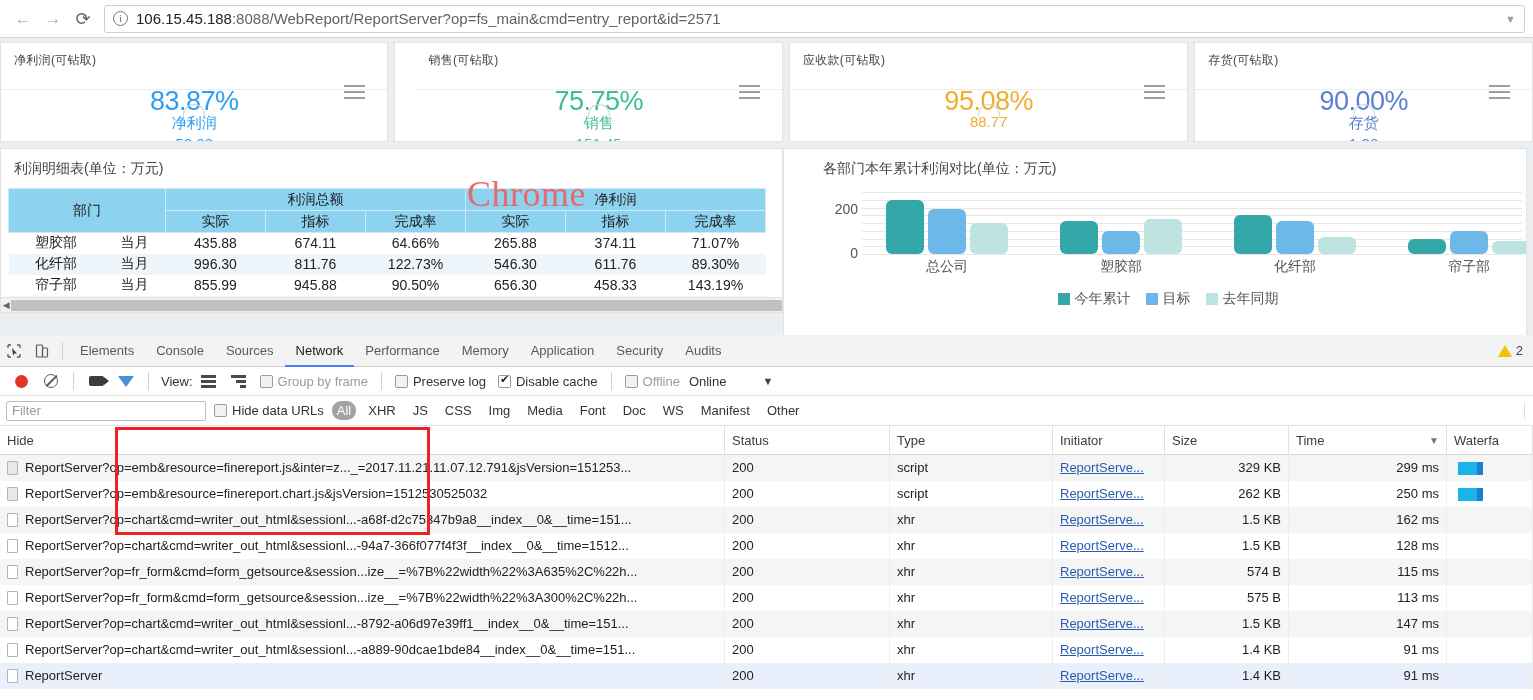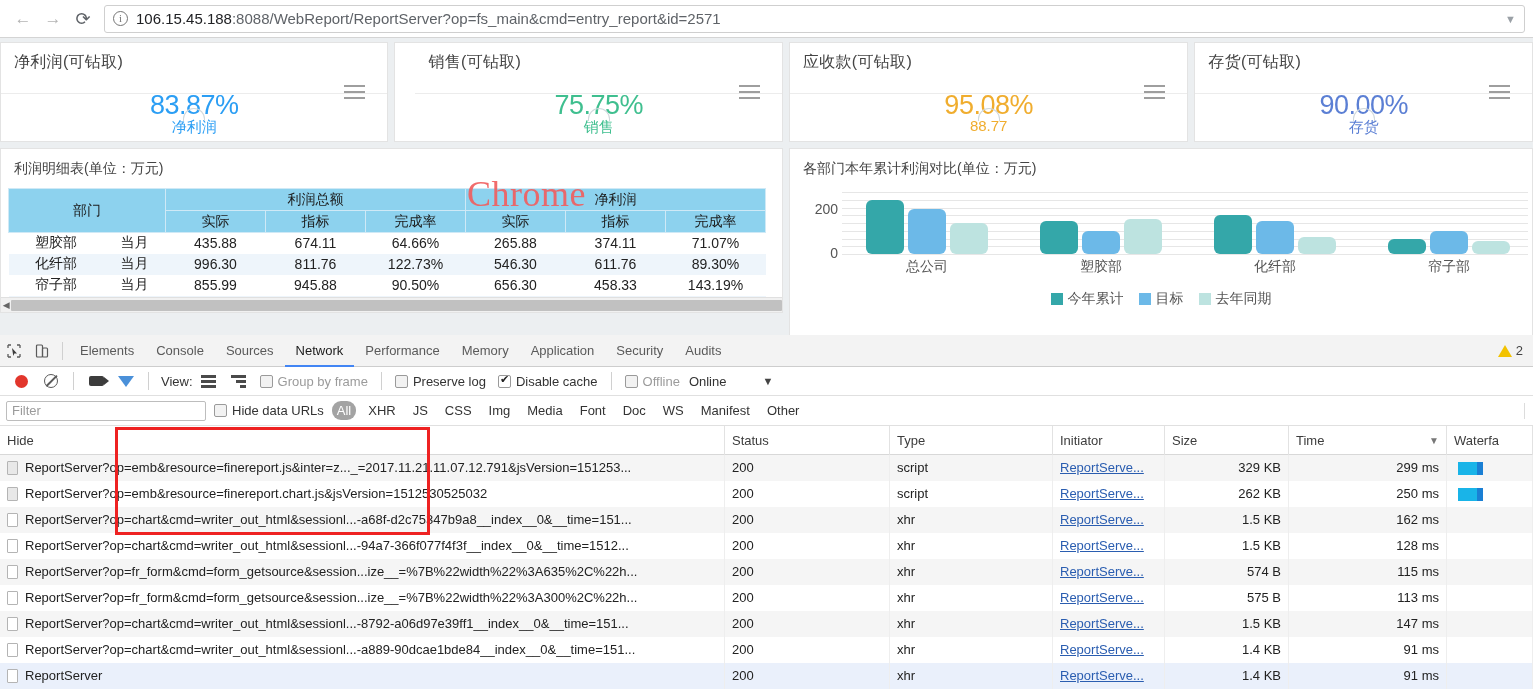--- a/index.html
+++ b/index.html
@@ -51,21 +51,21 @@
     background: #eceff1;
     overflow: hidden;
   }
   .card-row { display: flex; gap: 6px; padding: 4px 0 0 0; }
   .kpi-card {
     background: #fff; height: 100px;
     position: relative; overflow: hidden;
     border: 1px solid #e3e3e3;
   }
   .kpi-card .kpi-title {
-    font-size: 16px; color: #444; padding: 9px 0 0 13px;
+    font-size: 12px; color: #444; padding: 9px 0 0 13px;
     letter-spacing: .3px;
   }
   .kpi-sep { height:1px; background:#ececec; margin-top: 20px; }
   .kpi-gauge {
     position: relative; height: 44px; text-align: center;
   }
   .kpi-pct {
     font-size: 27px; font-weight: normal; letter-spacing: -.5px;
     line-height: 22px;
   }
@@ -80,21 +80,21 @@
   }
   .hamburger {
     position: absolute; right: 22px; top: 42px;
     width: 21px;
   }
   .hamburger span {
     display: block; height: 2px; background: #9e9e9e; margin-bottom: 4px;
   }
 
   
-  .panel-row { display: flex; gap: 6px; margin-top: 6px; }
+  .panel-row { display: flex; gap: 0; margin-top: 6px; }
   .panel {
     background: #fff; border: 1px solid #e3e3e3;
     position: relative; overflow: hidden;
   }
   .panel-title { font-size: 14px; color: #444; padding: 11px 0 10px 13px; }
 
   
   table.profit { border-collapse: collapse; width: 757px; margin-left: 7px;
     font-size: 14px; table-layout: fixed; }
   table.profit th {
@@ -387,21 +387,21 @@
               <td class="red">78.20%</td>
             </tr>
           </tbody>
         </table>
       <div class="hscroll">
         <div class="arrow">◀</div>
         <div class="thumb" style="width:1040px;"></div>
       </div>
     </div>
 
-    <div class="panel" style="width:744px;height:207px;">
+    <div class="panel" style="width:744px;height:207px;padding-left:26px;">
       <div class="panel-title">各部门本年累计利润对比(单位：万元)</div>
       <div class="chart-area">
         <div class="chart-plot" id="chartPlot">
             <div class="gridline" style="top: 0px;"></div>
             <div class="gridline" style="top: 7.75px;"></div>
             <div class="gridline" style="top: 15.5px;"></div>
             <div class="gridline" style="top: 23.25px;"></div>
             <div class="gridline" style="top: 31px;"></div>
             <div class="gridline" style="top: 38.75px;"></div>
             <div class="gridline" style="top: 46.5px;"></div>

